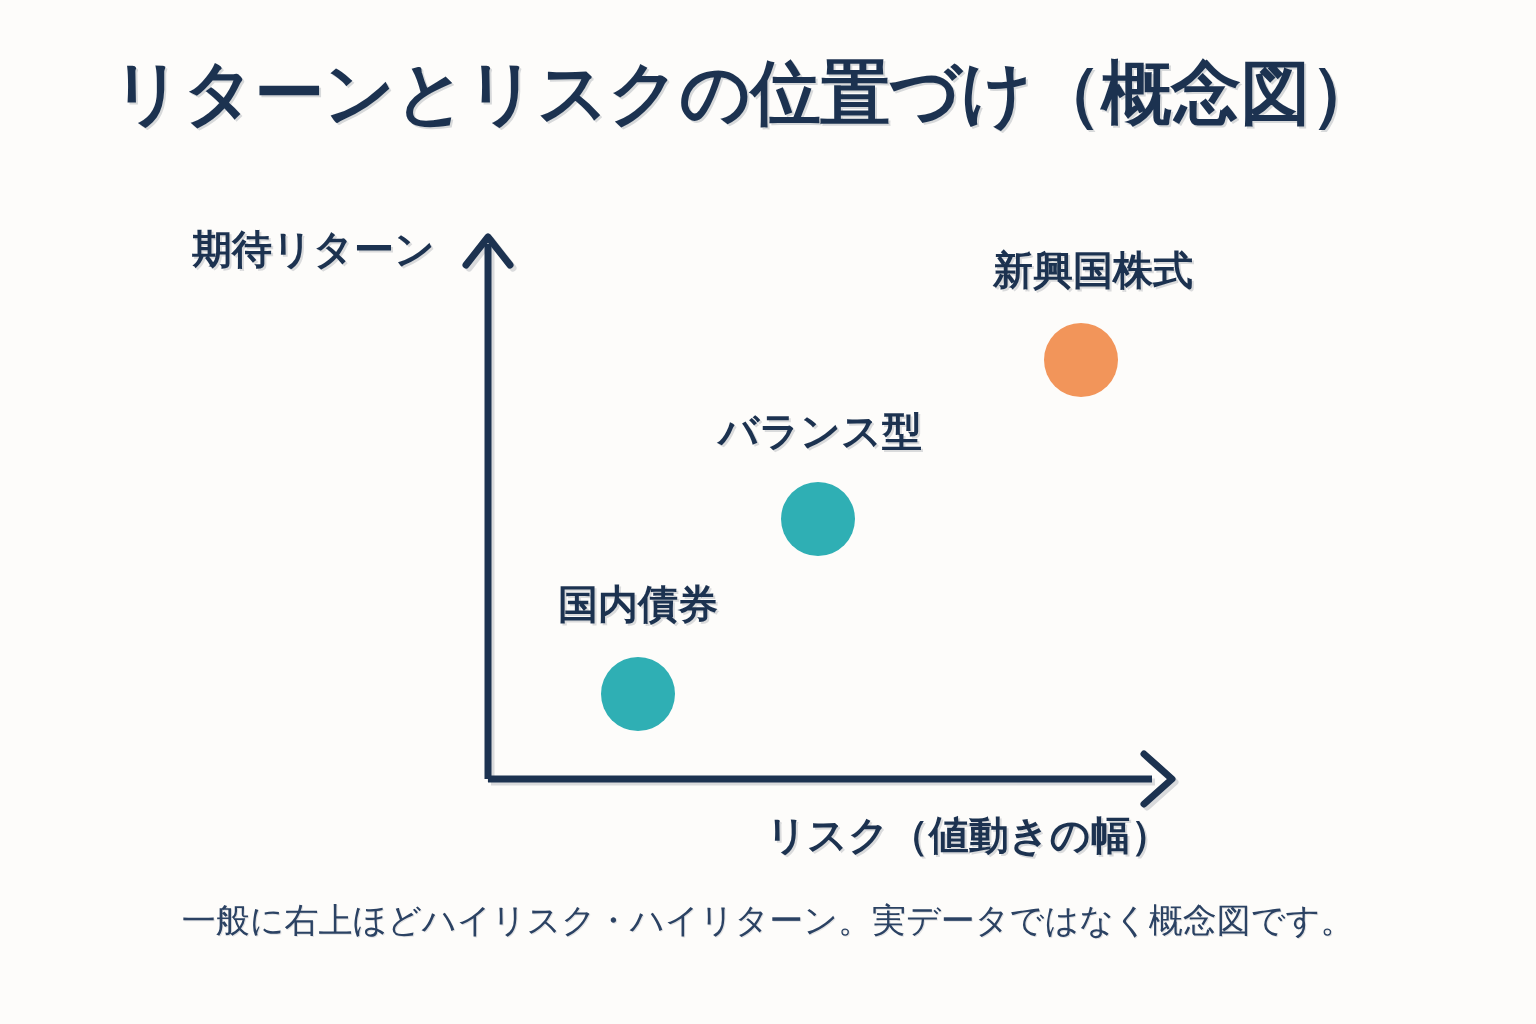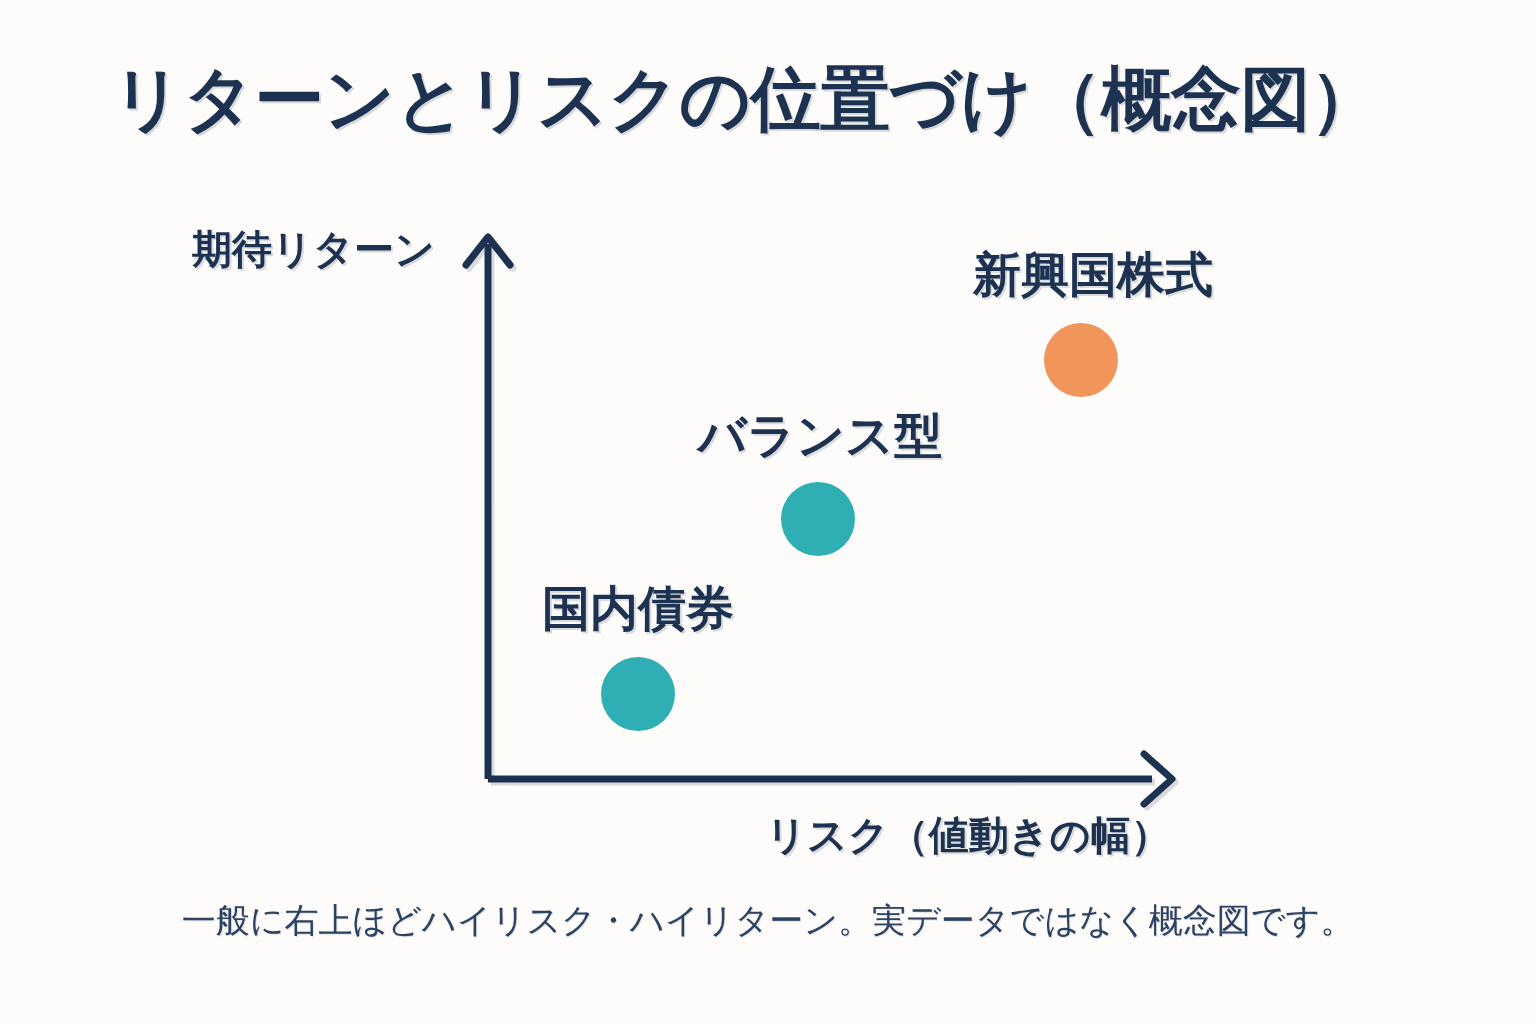--- a/index.html
+++ b/index.html
@@ -12,20 +12,21 @@
     height: 1024px;
     overflow: hidden;
     font-family: "Liberation Sans", "DejaVu Sans", sans-serif;
   }
 
   #canvas {
     position: relative;
     width: 1536px;
     height: 1024px;
     background: #FDFCFA;
+    font-family: Liberation Mono, monospace;
   }
 
   
   #chart-title {
     position: absolute;
     left: 112px;
     top: 58px;
     width: 1330px;
     font-size: 70px;
     line-height: 1.18;
@@ -72,21 +73,21 @@
     margin-top: 12px;
   }
 
   
   .bubble {
     position: absolute;
     border-radius: 50%;
   }
   .bubble-label {
     position: absolute;
-    font-size: 48px;
+    font-size: 40px;
     font-weight: 700;
     color: #1C3250;
     text-shadow: 2px 2px 0 rgba(120,125,135,0.26);
     white-space: nowrap;
     transform: translateX(-50%);
   }
 
   
   #footnote {
     position: absolute;

